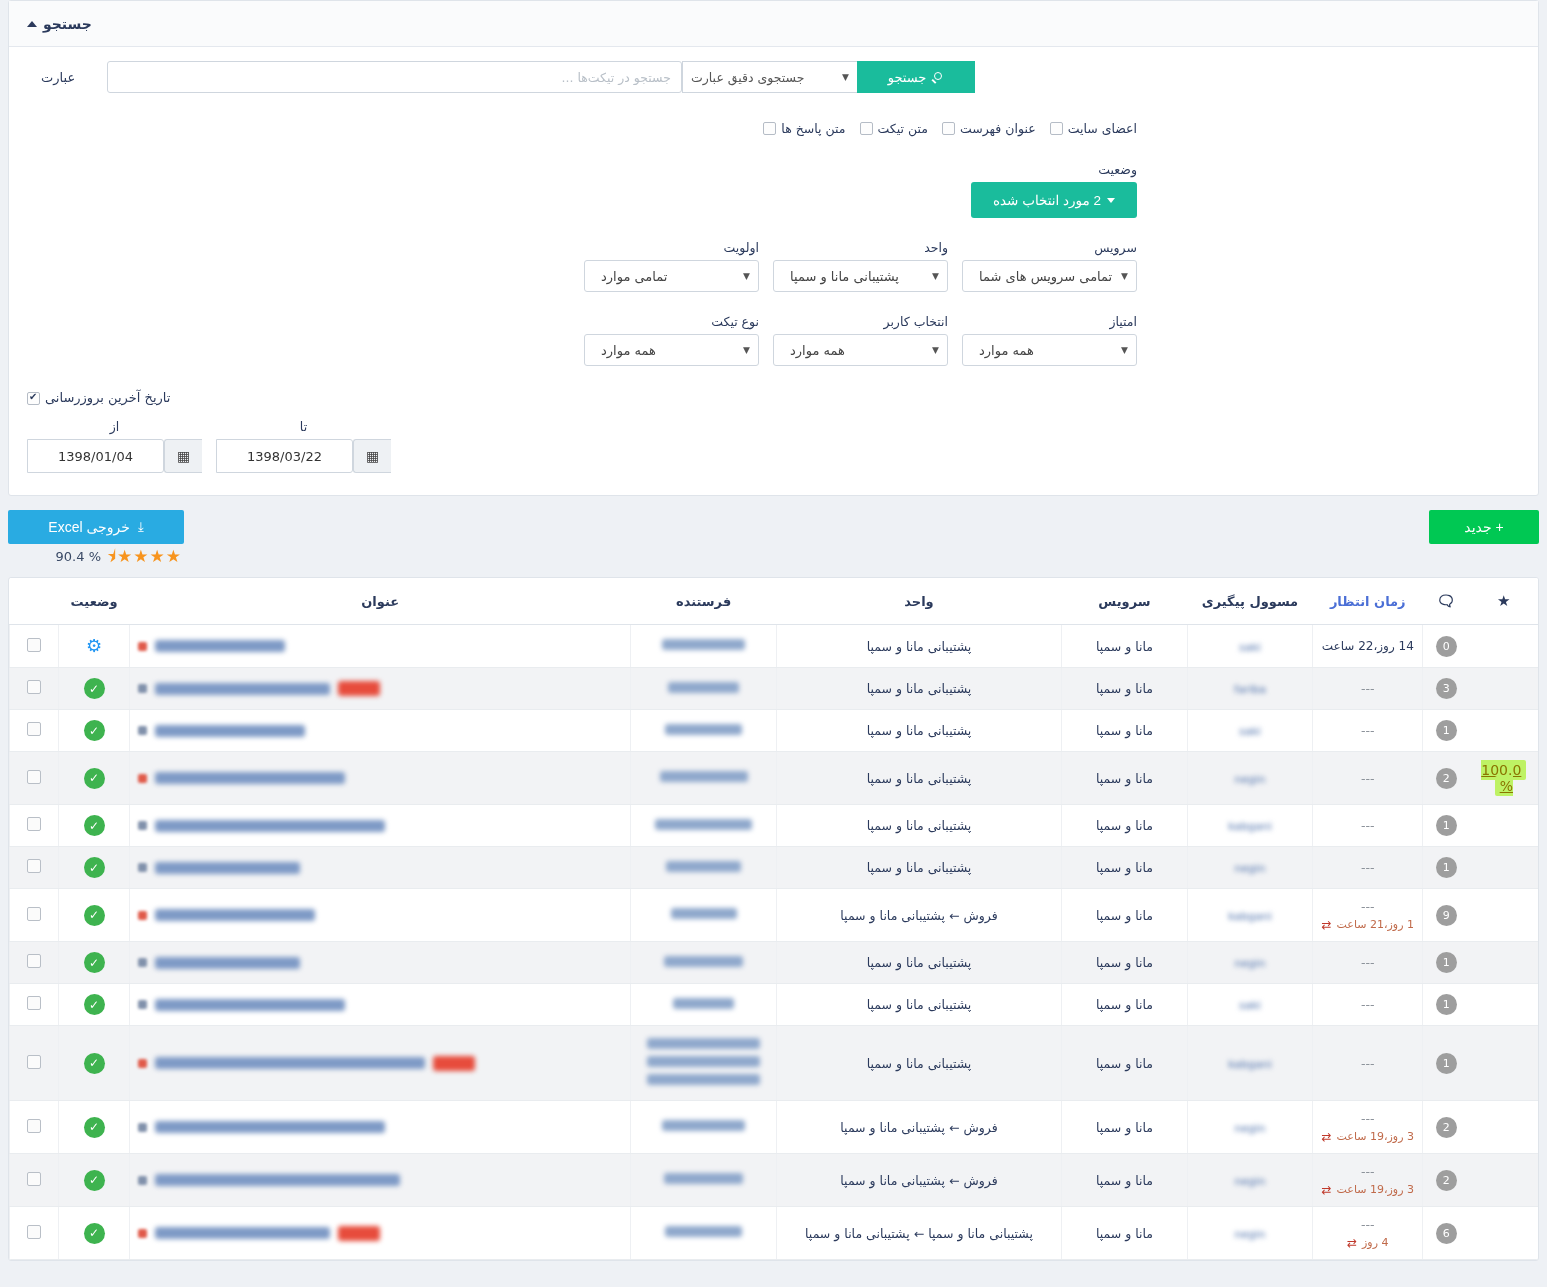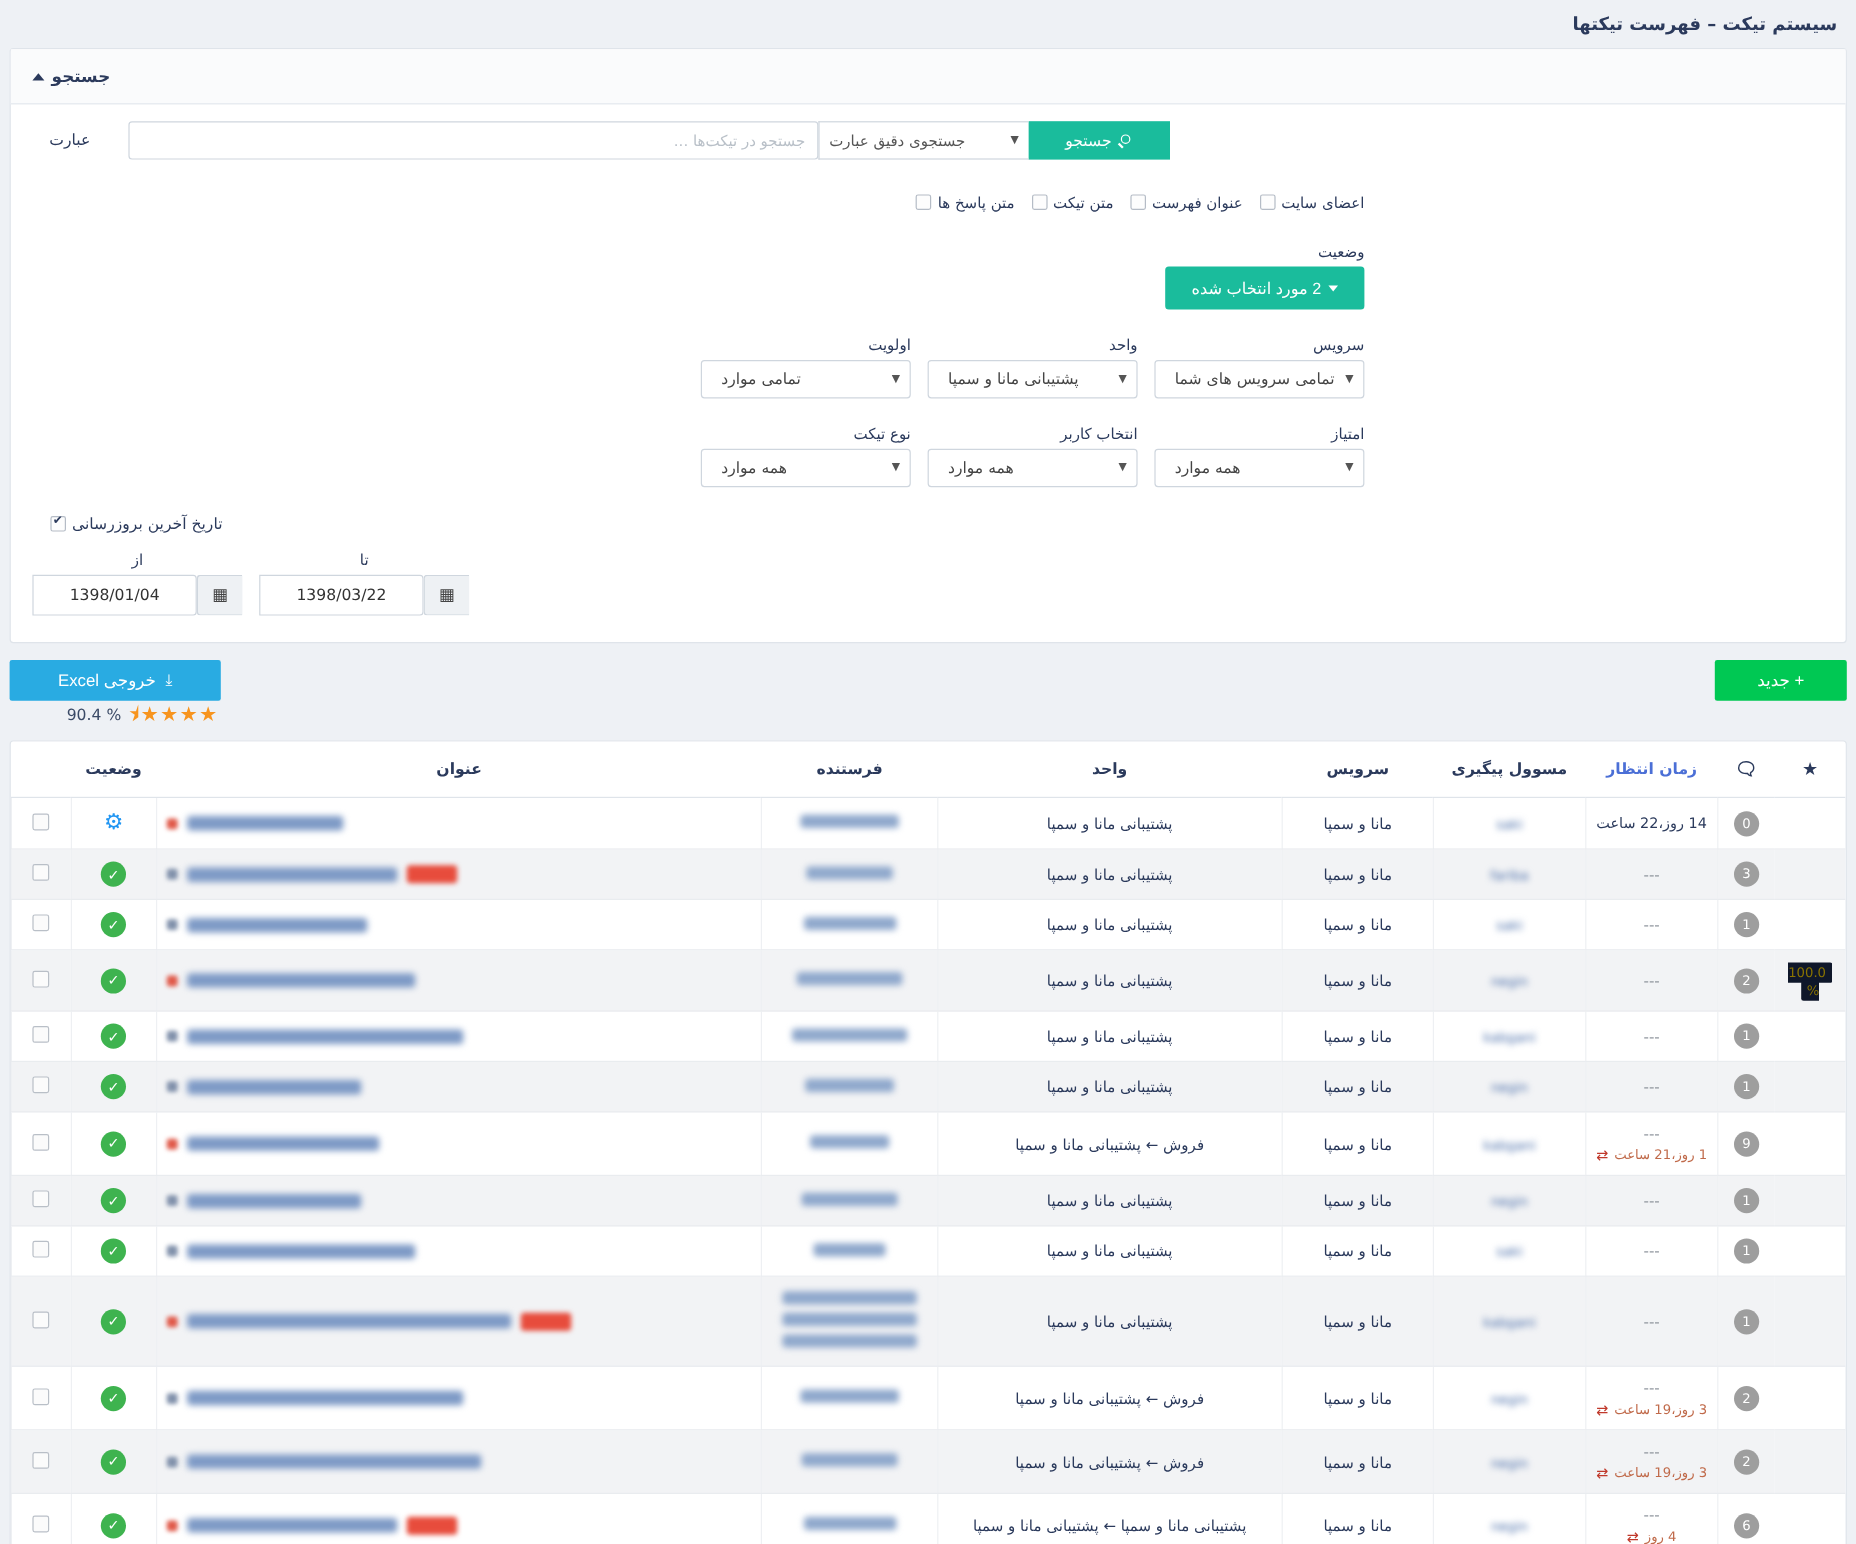--- a/index.html
+++ b/index.html
@@ -93,21 +93,21 @@
   .selbox { }
   .sel {
     height: 32px; border: 1px solid #cfd6de; border-radius: 3px; background: #fff;
     display: flex; align-items: center; justify-content: space-between;
     padding: 0 8px; font-size: 13px; color: #444;
   }
   .sel .txt { flex: 1; text-align: left; padding-left: 8px; }
   .sel .cr { font-size: 9px; color: #555; }
   .w175 { width: 175px; }
 
-  .upd-row { margin-top: 24px; padding-right: 383px; display:flex; align-items:flex-start; gap:5px;margin-left:15px; }
+  .upd-row { margin-top: 24px; padding-right: 383px; display:flex; align-items:flex-end; gap:5px; }
   .date-row { margin-top: 14px; padding-right: 383px; display:flex; gap: 14px; }
   .dateblk { }
   .dategrp { display: flex; height: 34px; }
   .dateinp {
     width: 137px; border: 1px solid #cfd6de; border-radius: 0 3px 3px 0;
     text-align: center; font-size: 13px; color: #333; background:#fff;
     font-family: "DejaVu Sans", "Liberation Sans", sans-serif;
   }
   .dateadd {
     width: 38px; border: 1px solid #cfd6de; border-right: none;
@@ -185,33 +185,30 @@
   .from-cell .blur { display:block; }
   .cnt-badge {
     display: inline-flex; align-items:center; justify-content:center;
     width: 21px; height: 21px; border-radius: 50%; background: #9e9e9e;
     color: #fff; font-size: 11px;
   }
   .wait-main { color: #2b3a5c; font-size: 12px; }
   .wait-dash { color: #8d939b; }
   .wait-sub { color: #c06a4a; font-size: 11px; margin-top: 4px; display:flex; align-items:center; justify-content:center; gap:5px;}
   .xchg { color: #c0392b; font-size: 12px; line-height:1; }
-  .pctbadge { background: #0f172a; color: #8a7400; font-size: 11px; padding: 2px 5px; border-radius: 2px; }
+  .pctbadge { background: #bef264; color: #8a7400; font-size: 14px; padding: 2px 5px; border-radius: 2px; text-decoration: underline; }
   .arrow-l { color: #2b3a5c; }
   .star-hd { font-size: 15px; color: #2b3a5c; }
   .bub-hd { font-size: 15px; color: #2b3a5c; }
 </style>
 </head>
 <body>
 
 <div class="page">
 
-  <div class="topbar">
-    <div class="title">سیستم تیکت – فهرست تیکتها</div>
-  </div>
 
   <div class="panel">
     <div class="panel-head">
       <div style="margin-right:auto"></div>
       <span class="ttl">جستجو</span>
       <span class="caret-up"></span>
     </div>
 
     <div class="panel-body">
 

